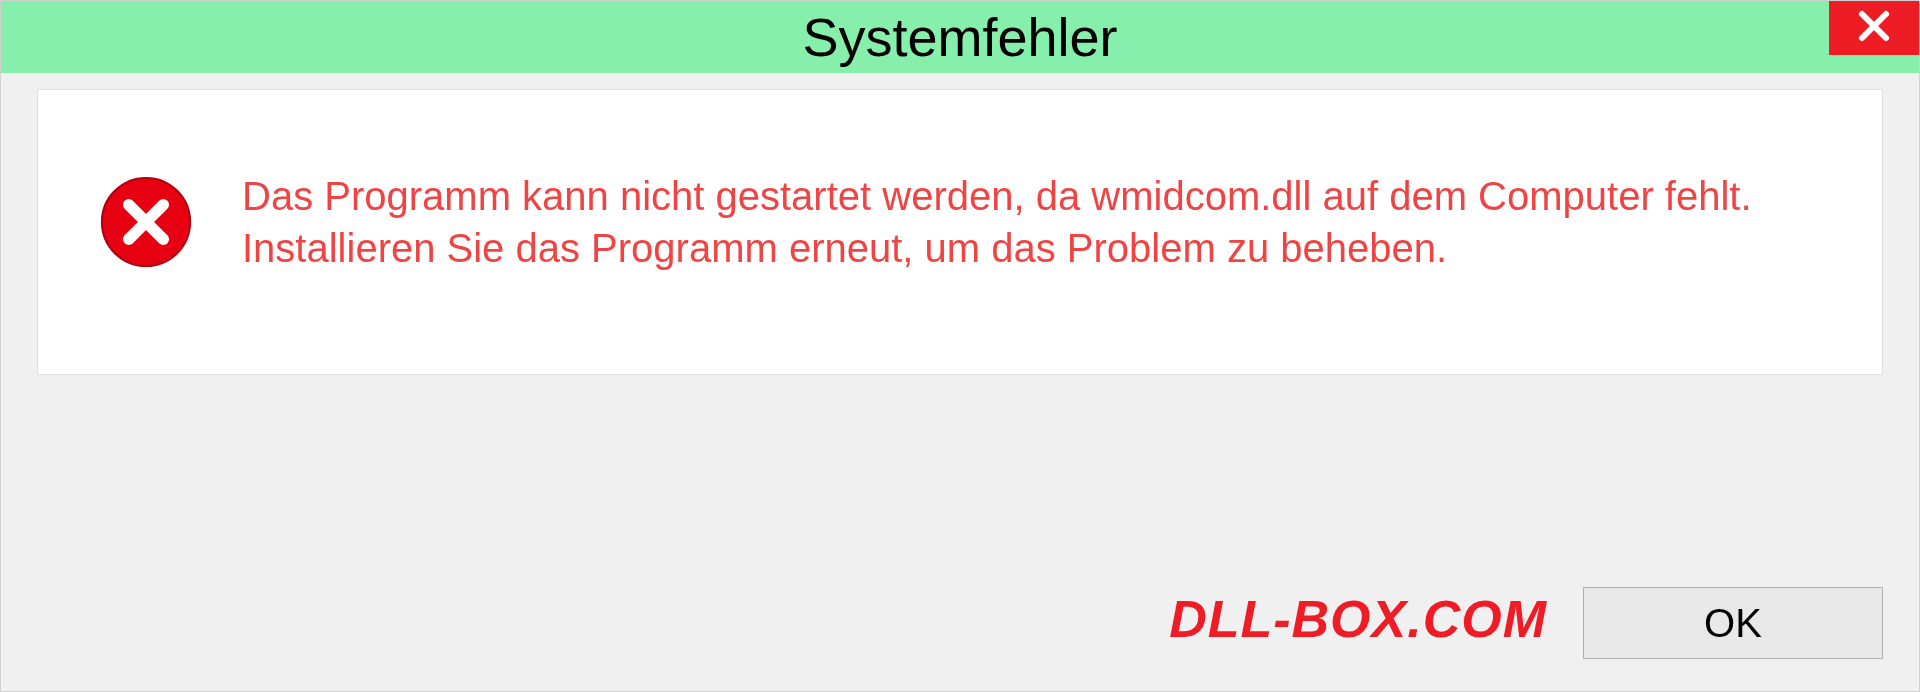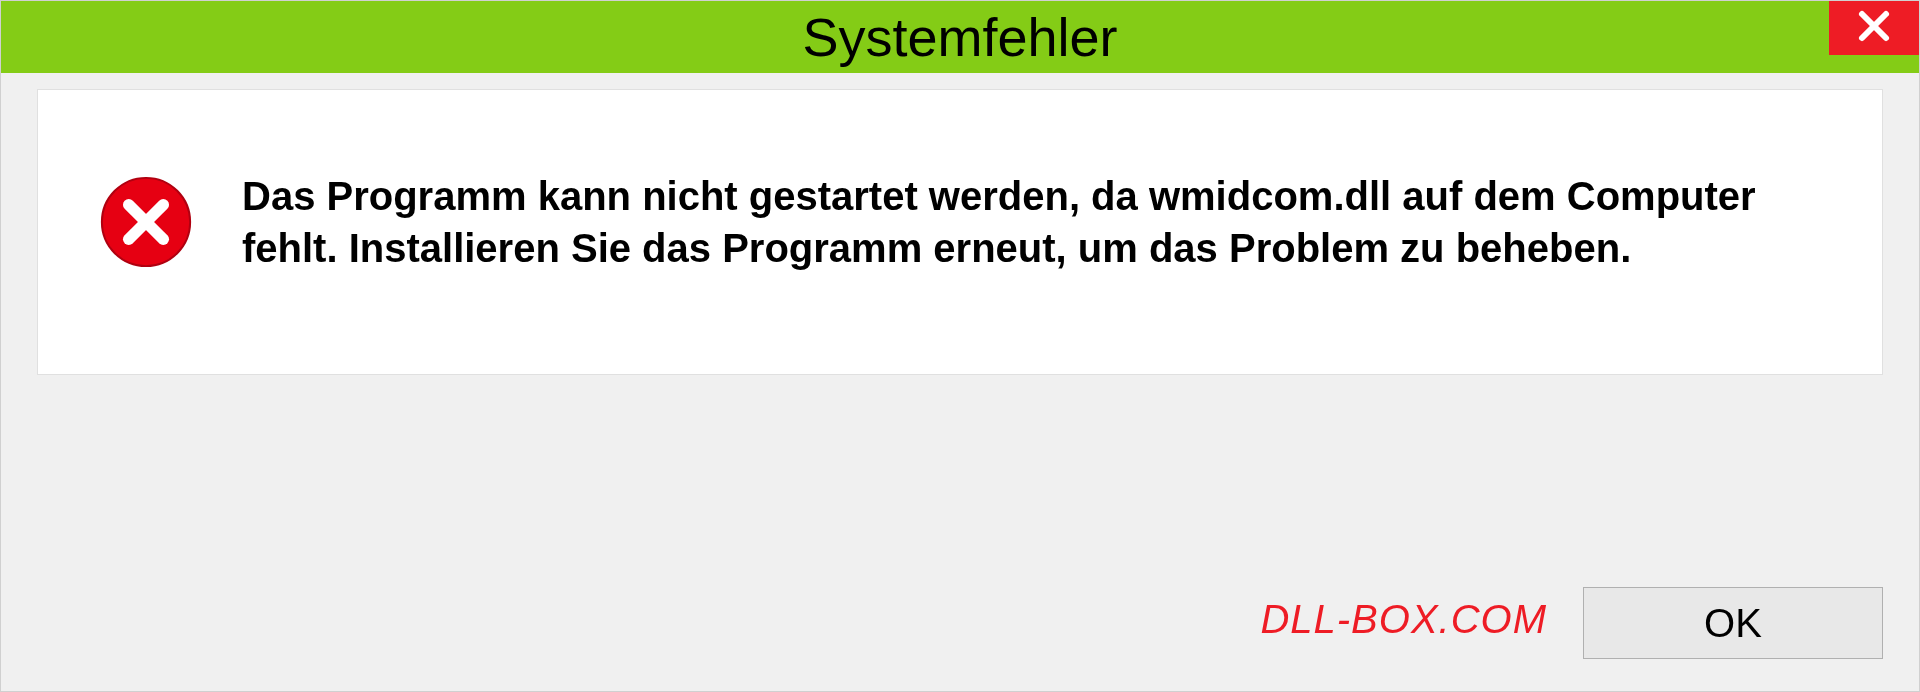--- a/index.html
+++ b/index.html
@@ -25,21 +25,21 @@
       background: #f0f0f0;
       border: 1px solid #d0d0d0;
     }
     
     .title-bar {
       height: 72px;
       display: flex;
       align-items: center;
       justify-content: center;
       position: relative;
-      background: #84cc16;
+      background: #86efac;
     }
     
     .dialog-title {
       font-size: 54px;
       font-weight: 400;
       color: #000;
     }
     
     .close-button {
       position: absolute;
@@ -75,40 +75,40 @@
     
     .error-icon {
       width: 96px;
       height: 96px;
       display: block;
     }
     
     .error-message {
       font-size: 40px;
       line-height: 1.3;
-      color: #000000;
-      font-weight: 700;
+      color: #ef4444;
+      font-weight: 400;
     }
     
     .footer-bar {
       position: absolute;
       bottom: 0;
       left: 0;
       right: 0;
       height: 120px;
       display: flex;
       align-items: center;
       justify-content: flex-end;
       padding: 0 36px 24px 36px;
       gap: 36px;
     }
     
     .watermark {
-      font-size: 40px;
-      font-weight: 400;
+      font-size: 52px;
+      font-weight: 700;
       font-style: italic;
       color: #ee1c25;
       letter-spacing: 1px;
       font-family: Arial, sans-serif;
     }
     
     .ok-button {
       width: 300px;
       height: 72px;
       background: #e8e8e8;

